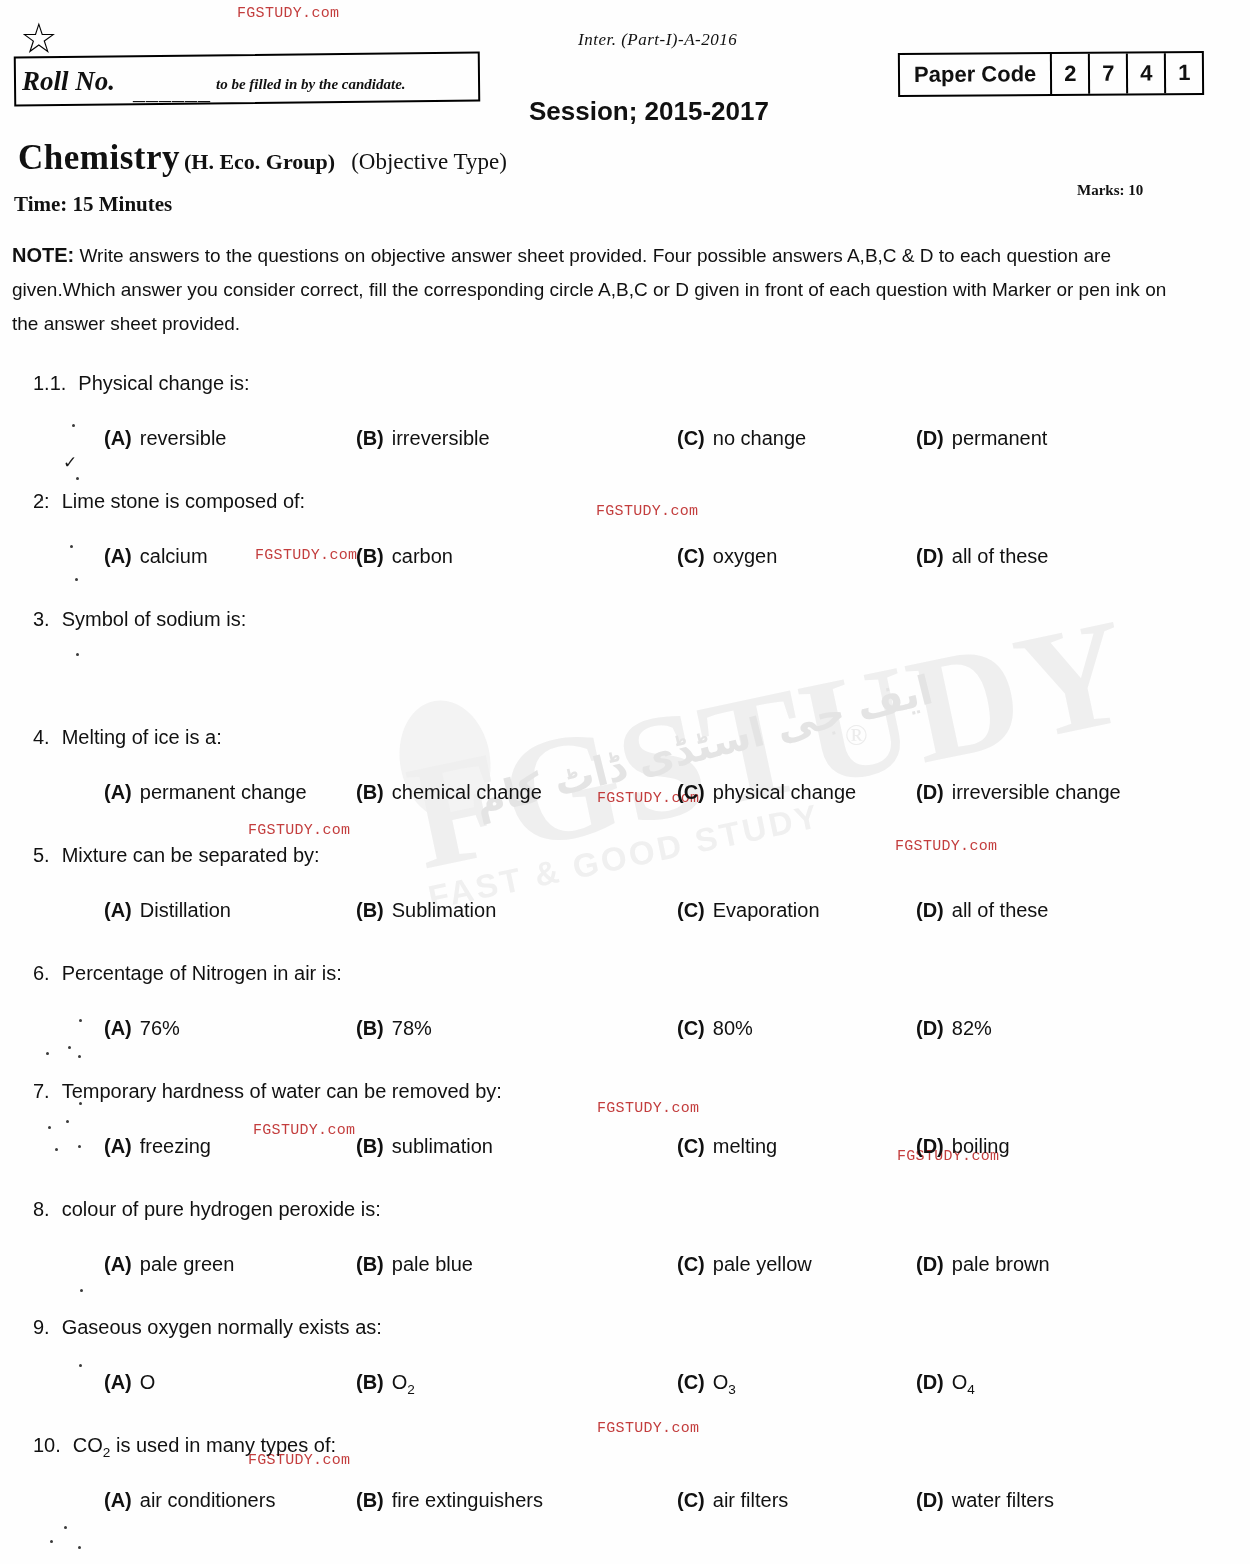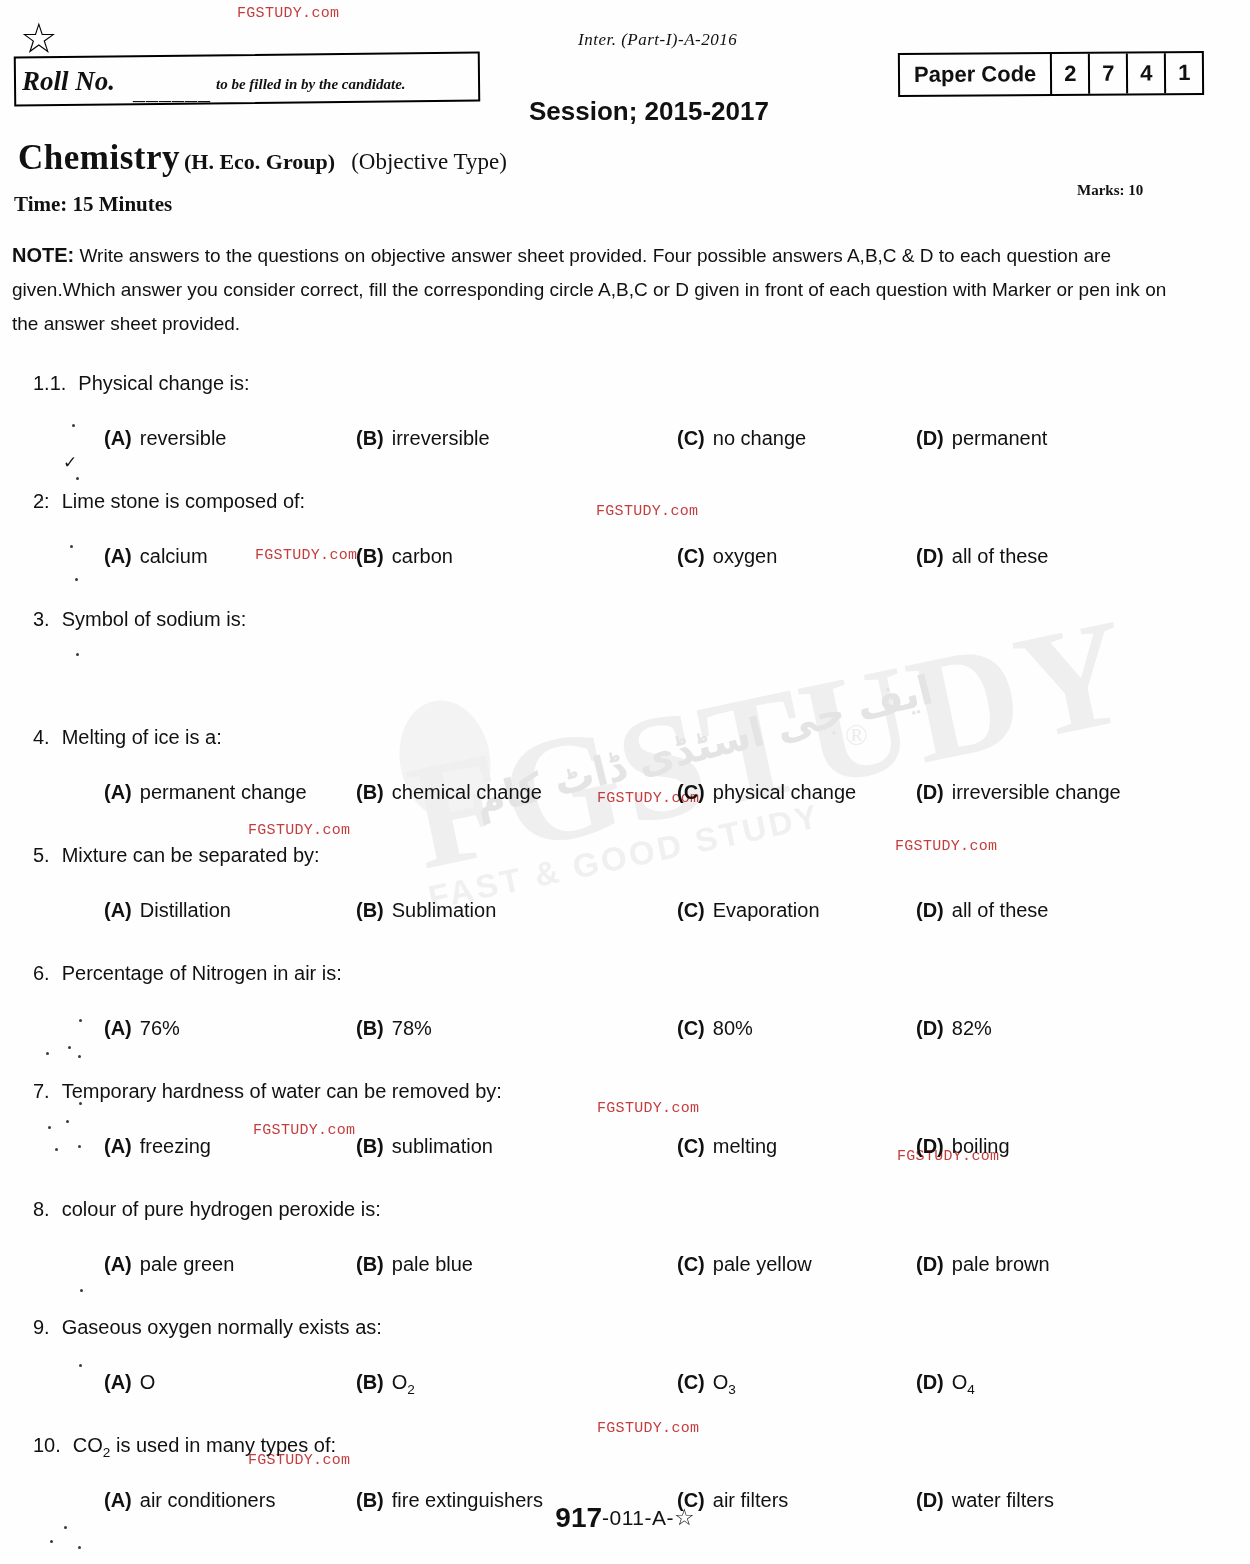--- a/index.html
+++ b/index.html
@@ -482,17 +482,14 @@
   <div class="speck" style="left:48px; top:1126px;"></div>
   <div class="speck" style="left:66px; top:1120px;"></div>
   <div class="speck" style="left:55px; top:1148px;"></div>
   <div class="speck" style="left:78px; top:1145px;"></div>
   <div class="speck" style="left:80px; top:1289px;"></div>
   <div class="speck" style="left:79px; top:1364px;"></div>
   <div class="speck" style="left:50px; top:1540px;"></div>
   <div class="speck" style="left:78px; top:1546px;"></div>
   <div class="speck" style="left:64px; top:1526px;"></div>
 
-  <div id="footer">
-    <span class="fnum">917</span><span class="fcode">-011-A-</span><span class="fstar">☆</span>
-  </div>
 
 </div>
 
 </body></html>

